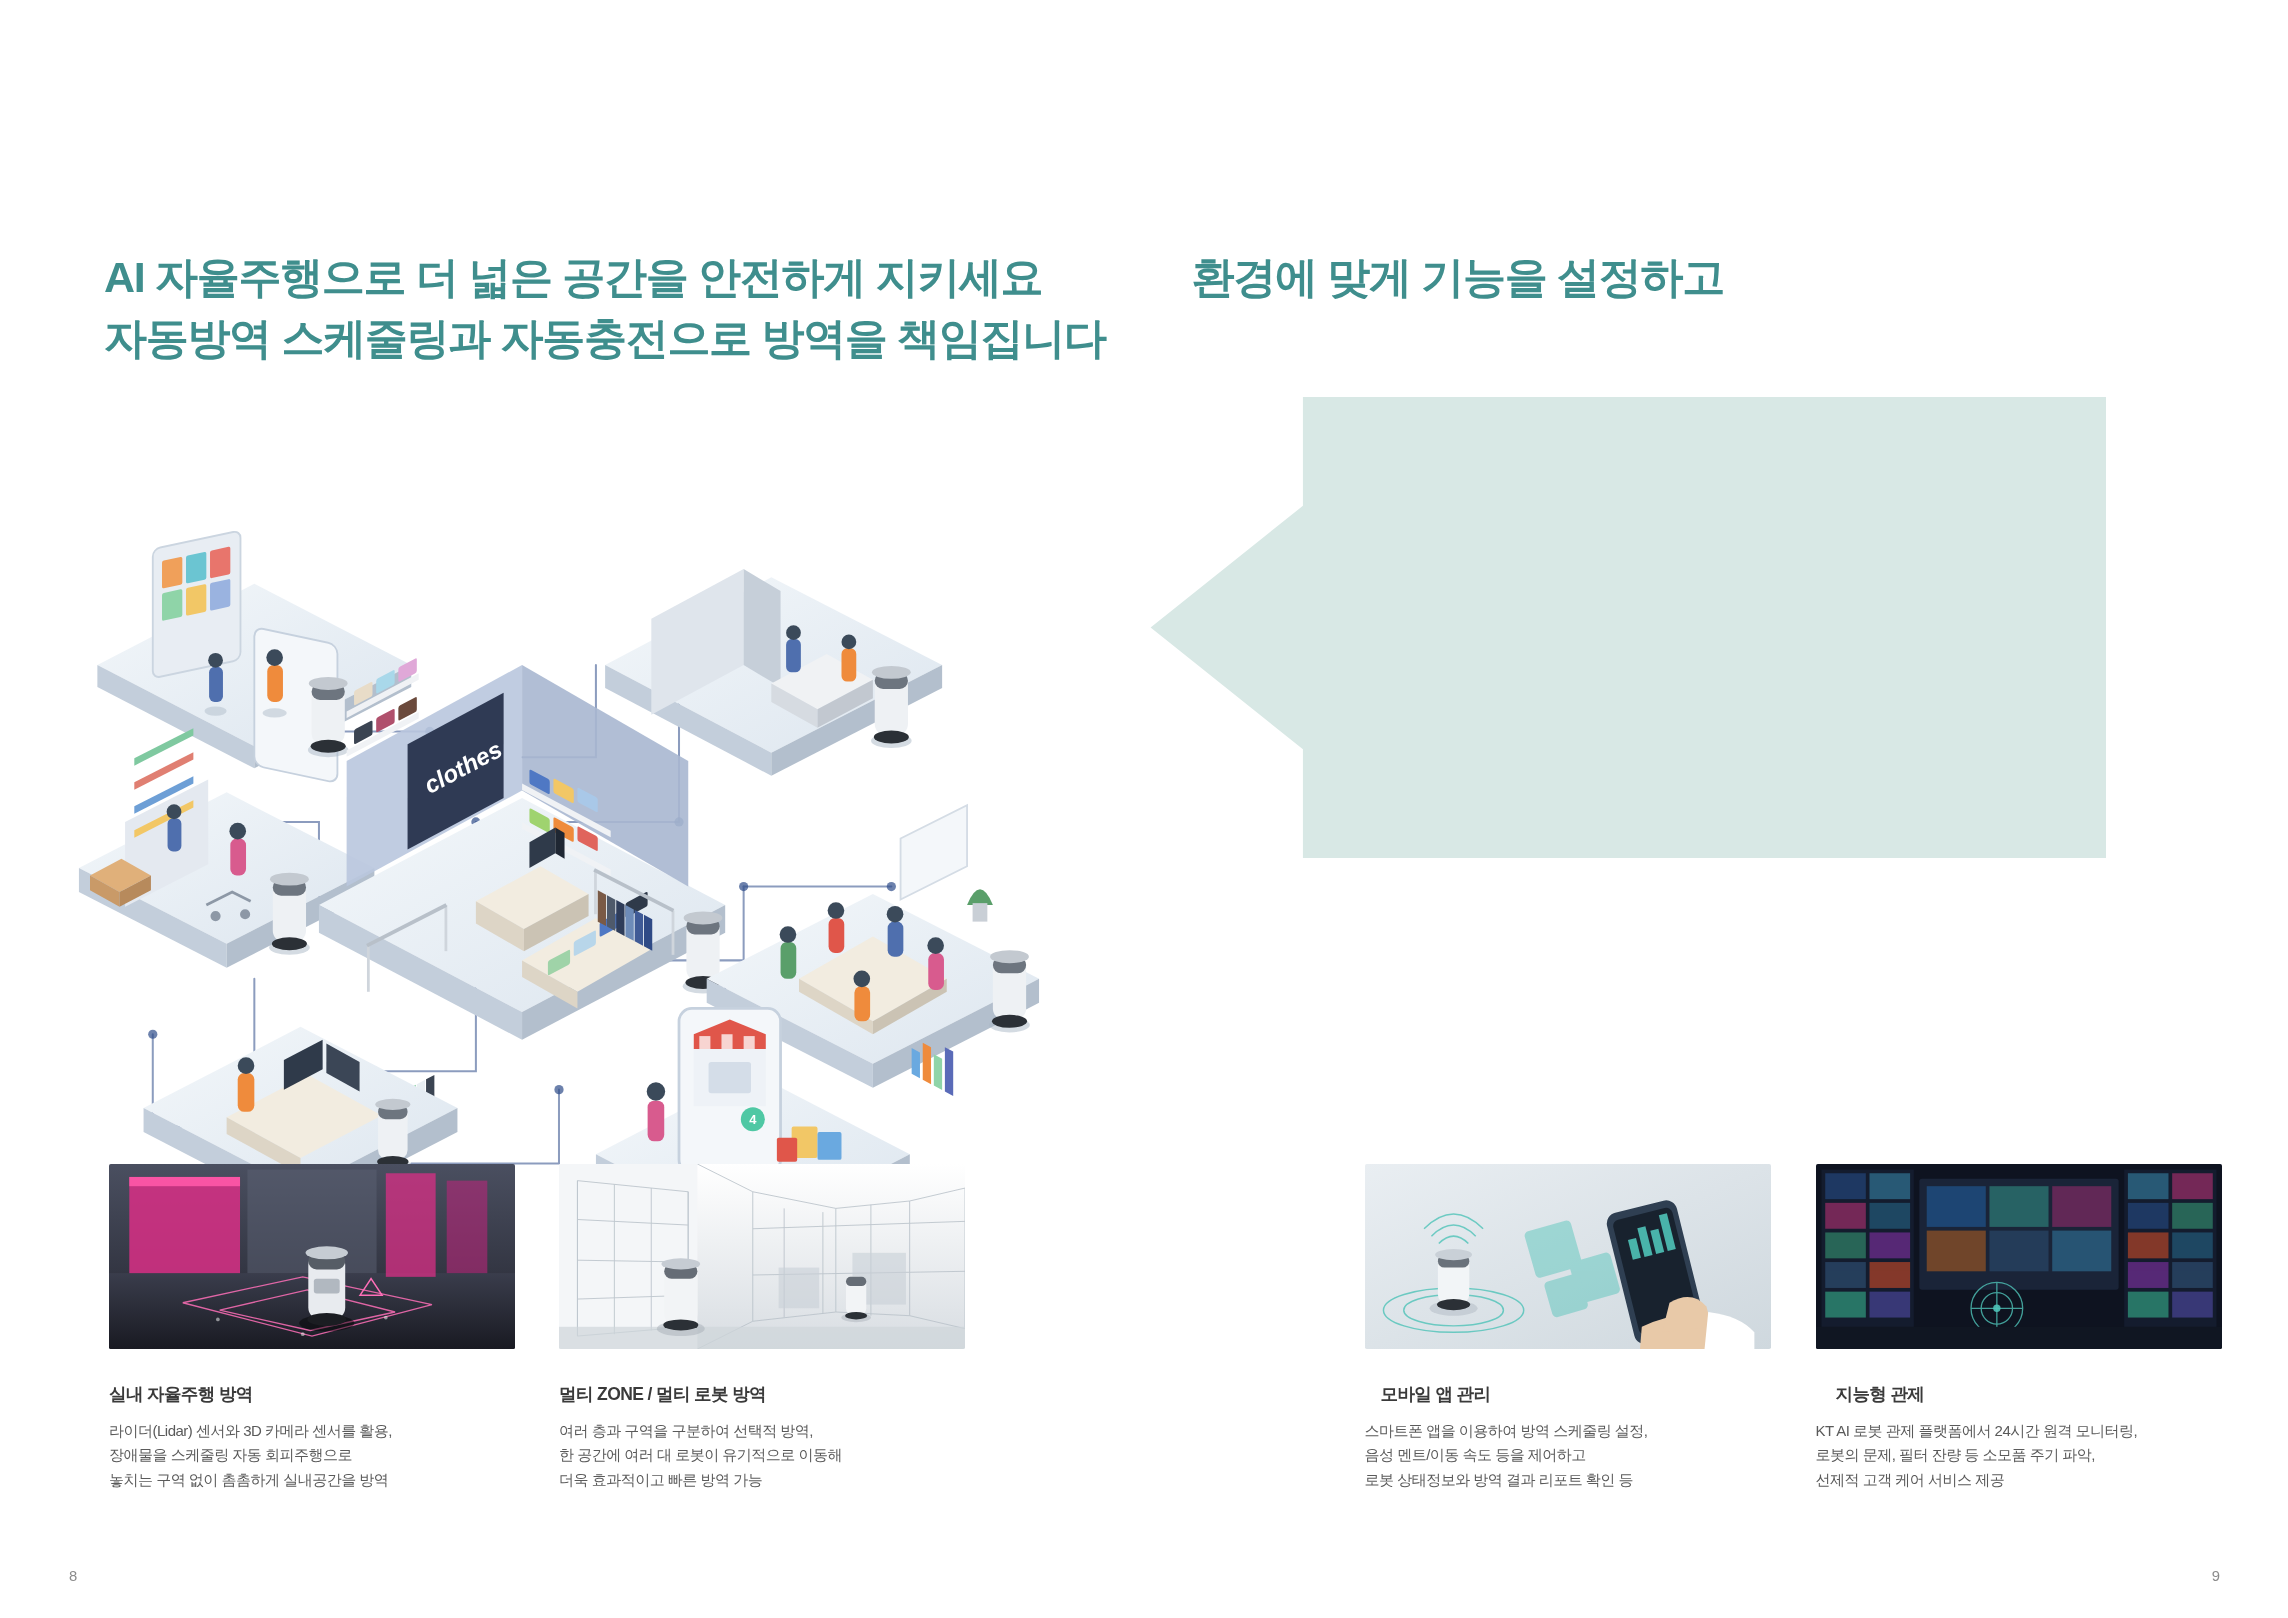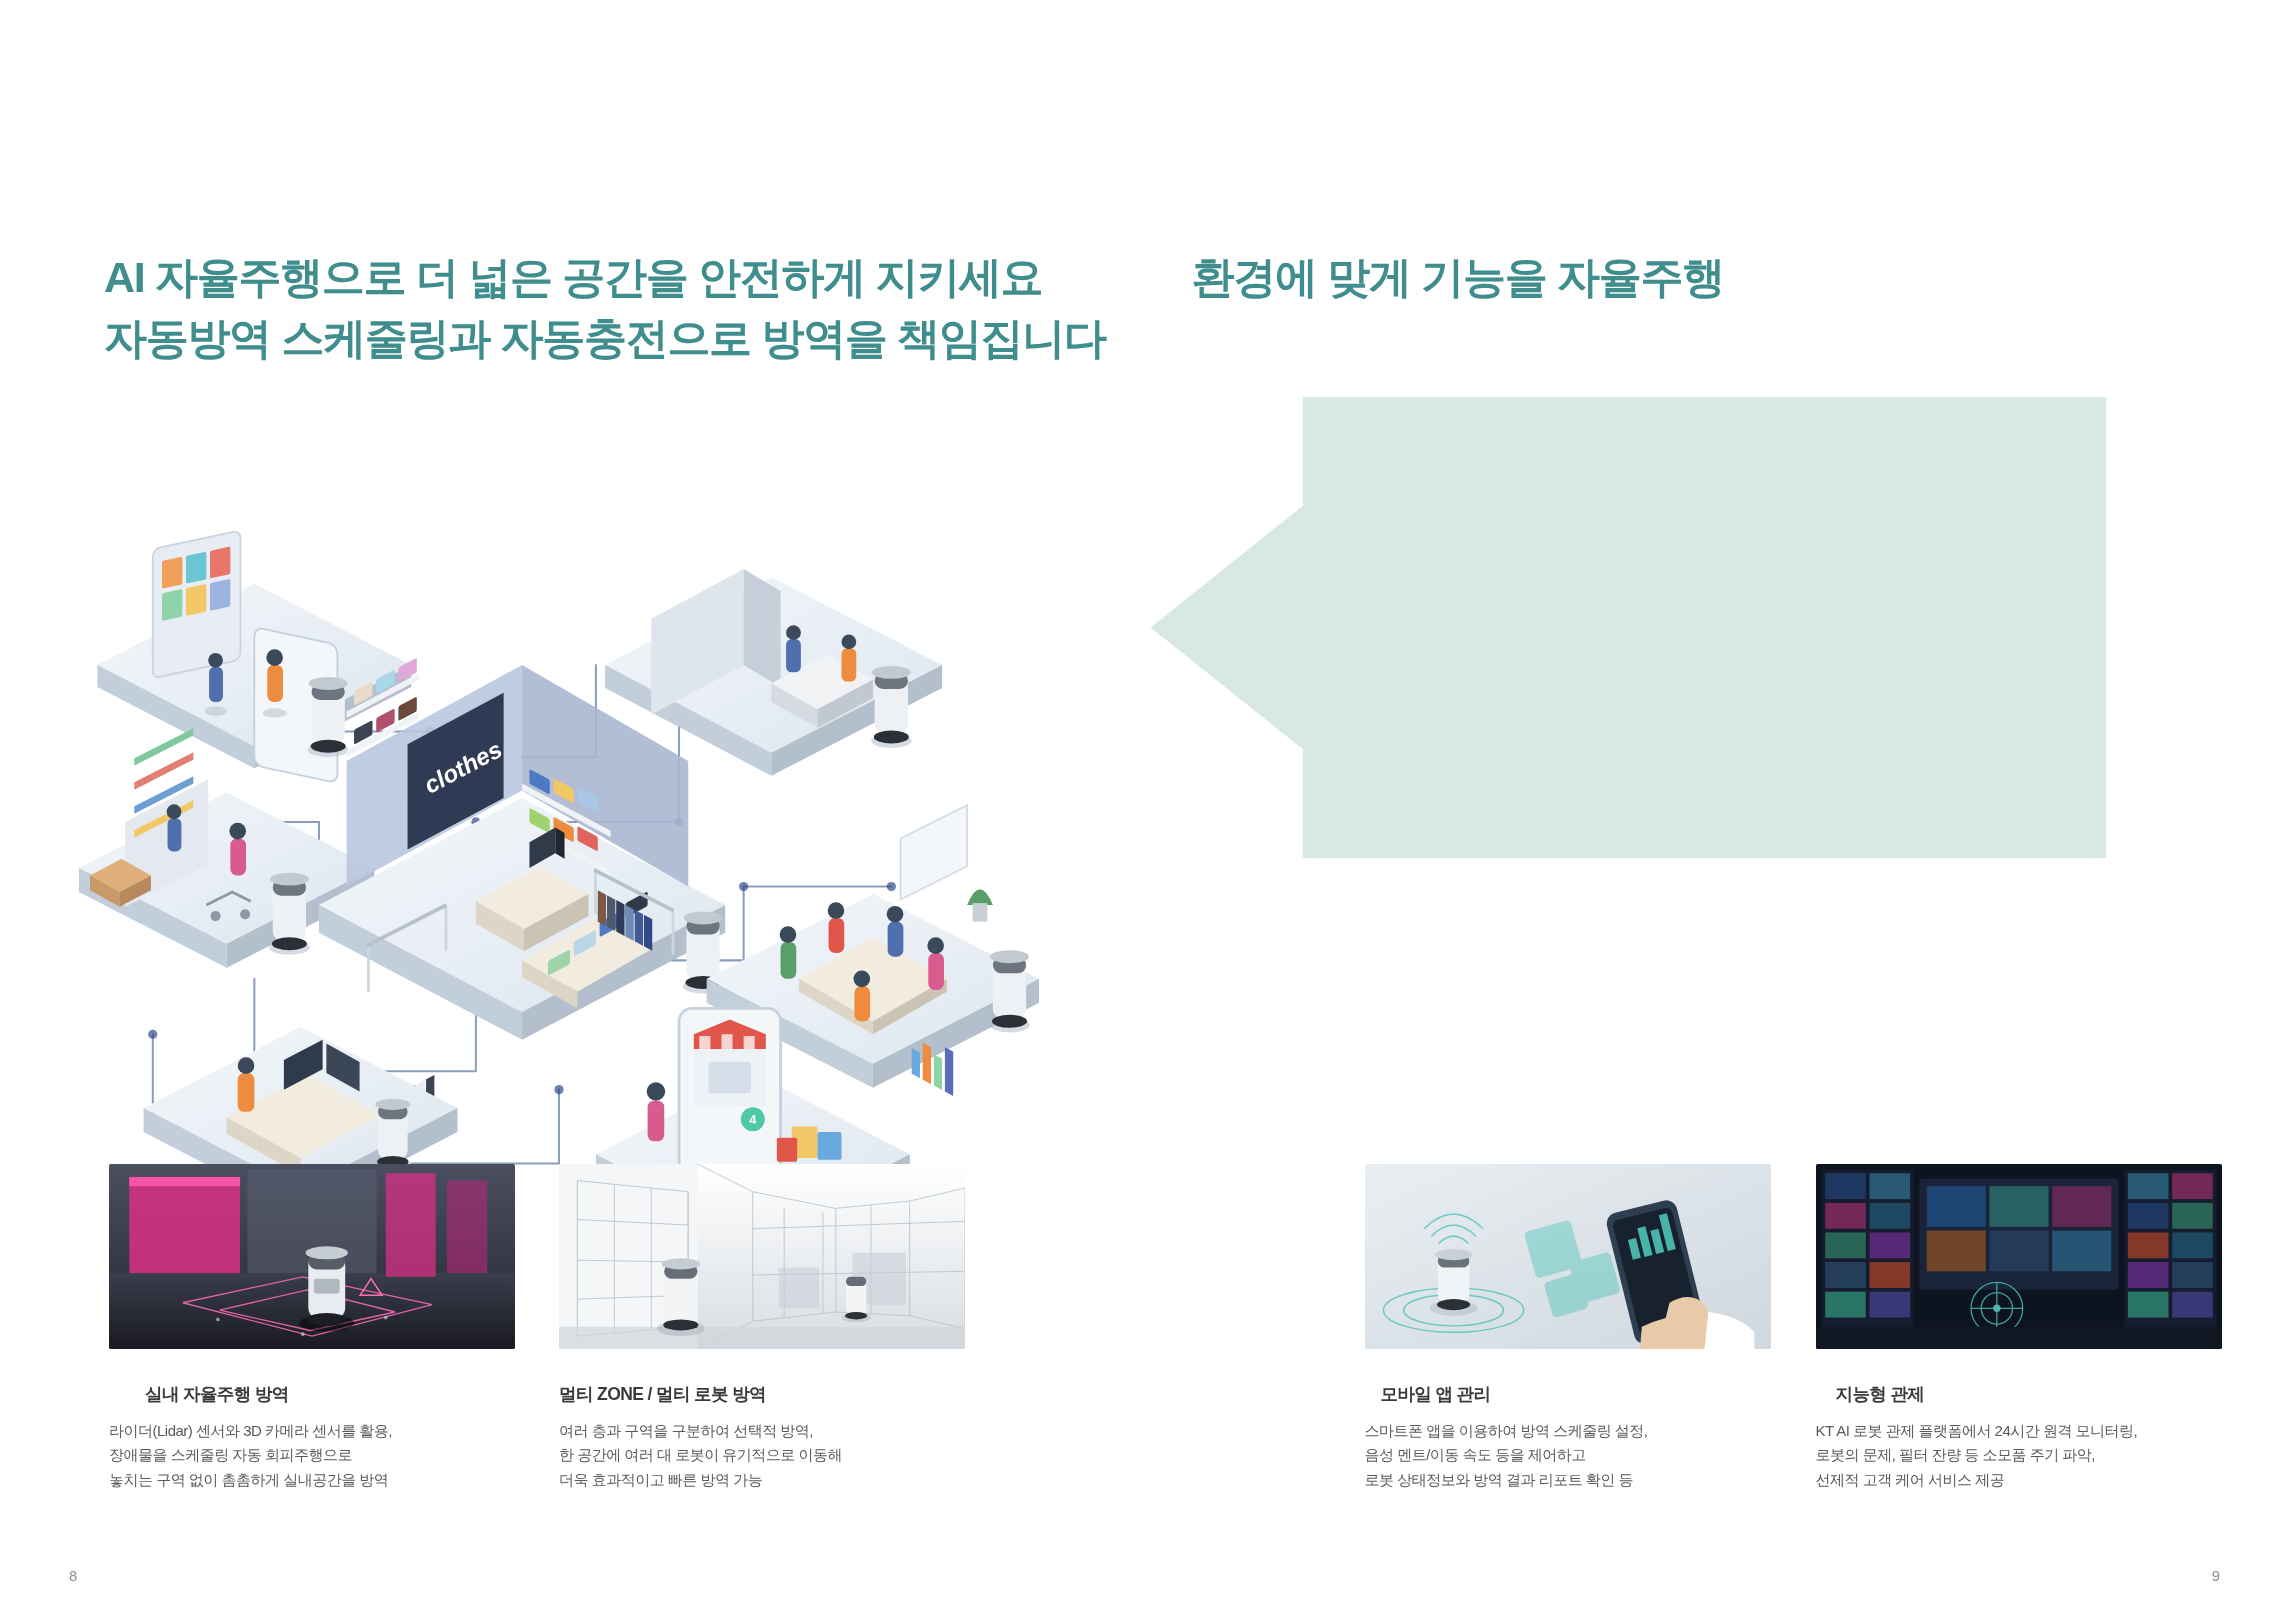--- a/index.html
+++ b/index.html
@@ -435,21 +435,21 @@
           <ellipse cx="236" cy="172" rx="30" ry="9" fill="#000" opacity=".45"></ellipse>
           <rect x="216" y="96" width="40" height="72" rx="13" fill="#e8ebef"></rect>
           <rect x="216" y="96" width="40" height="18" rx="9" fill="#565d66"></rect>
           <ellipse cx="236" cy="96" rx="23" ry="7" fill="#c6ccd3"></ellipse>
           <ellipse cx="236" cy="168" rx="21" ry="7" fill="#1b1d22"></ellipse>
           <rect x="222" y="124" width="28" height="16" rx="3" fill="#9aa3ad" opacity=".7"></rect>
         </g>
         <path d="M272 142 l12 -18 l12 18 z" fill="none" stroke="#ff6fb8" stroke-width="1.6"></path>
       </svg>
     </div>
-    <div class="cap-title" style="left:109px;top:1382px;margin-left:36px;">실내 자율주행 방역</div>
+    <div class="cap-title" style="left:109px;top:1382px;">실내 자율주행 방역</div>
     <div class="cap-body" style="left:109px;top:1419px;">
       <span>라이더(Lidar) 센서와 3D 카메라 센서를 활용,</span>
       <span>장애물을 스케줄링 자동 회피주행으로</span>
       <span>놓치는 구역 없이 촘촘하게 실내공간을 방역</span>
     </div>
 
     <div class="photo" style="left:559px;top:1164px;width:406px;height:185px;">
       <svg viewBox="0 0 440 200" preserveAspectRatio="none" style="width:100%;height:100%;display:block;">
         <defs>
           <linearGradient id="pg2" x1="0" y1="0" x2="0" y2="1">
@@ -496,21 +496,21 @@
       <span>한 공간에 여러 대 로봇이 유기적으로 이동해</span>
       <span>더욱 효과적이고 빠른 방역 가능</span>
     </div>
 
     <div class="folio folio-l">8</div>
   </div>
 
   <div class="page page-right">
 
     <div class="headline" style="left:41px;top:247px;">
-      <span class="ln">환경에 맞게 기능을 자율주행</span>
+      <span class="ln">환경에 맞게 기능을 설정하고</span>
     </div>
 
     <svg style="position:absolute;left:-245px;top:397px;width:1200px;height:461px;" viewBox="0 0 1300 500" preserveAspectRatio="none">
       <path d="M1300 0 L430 0 L430 118 L265 250 L430 382 L430 500 L1300 500 Z" fill="#d8e8e5"></path>
     </svg>
 
     <div class="photo" style="left:214px;top:1164px;width:406px;height:185px;">
       <svg viewBox="0 0 440 200" preserveAspectRatio="none" style="width:100%;height:100%;display:block;">
         <defs>
           <linearGradient id="pg3" x1="0" y1="0" x2="1" y2="1">

